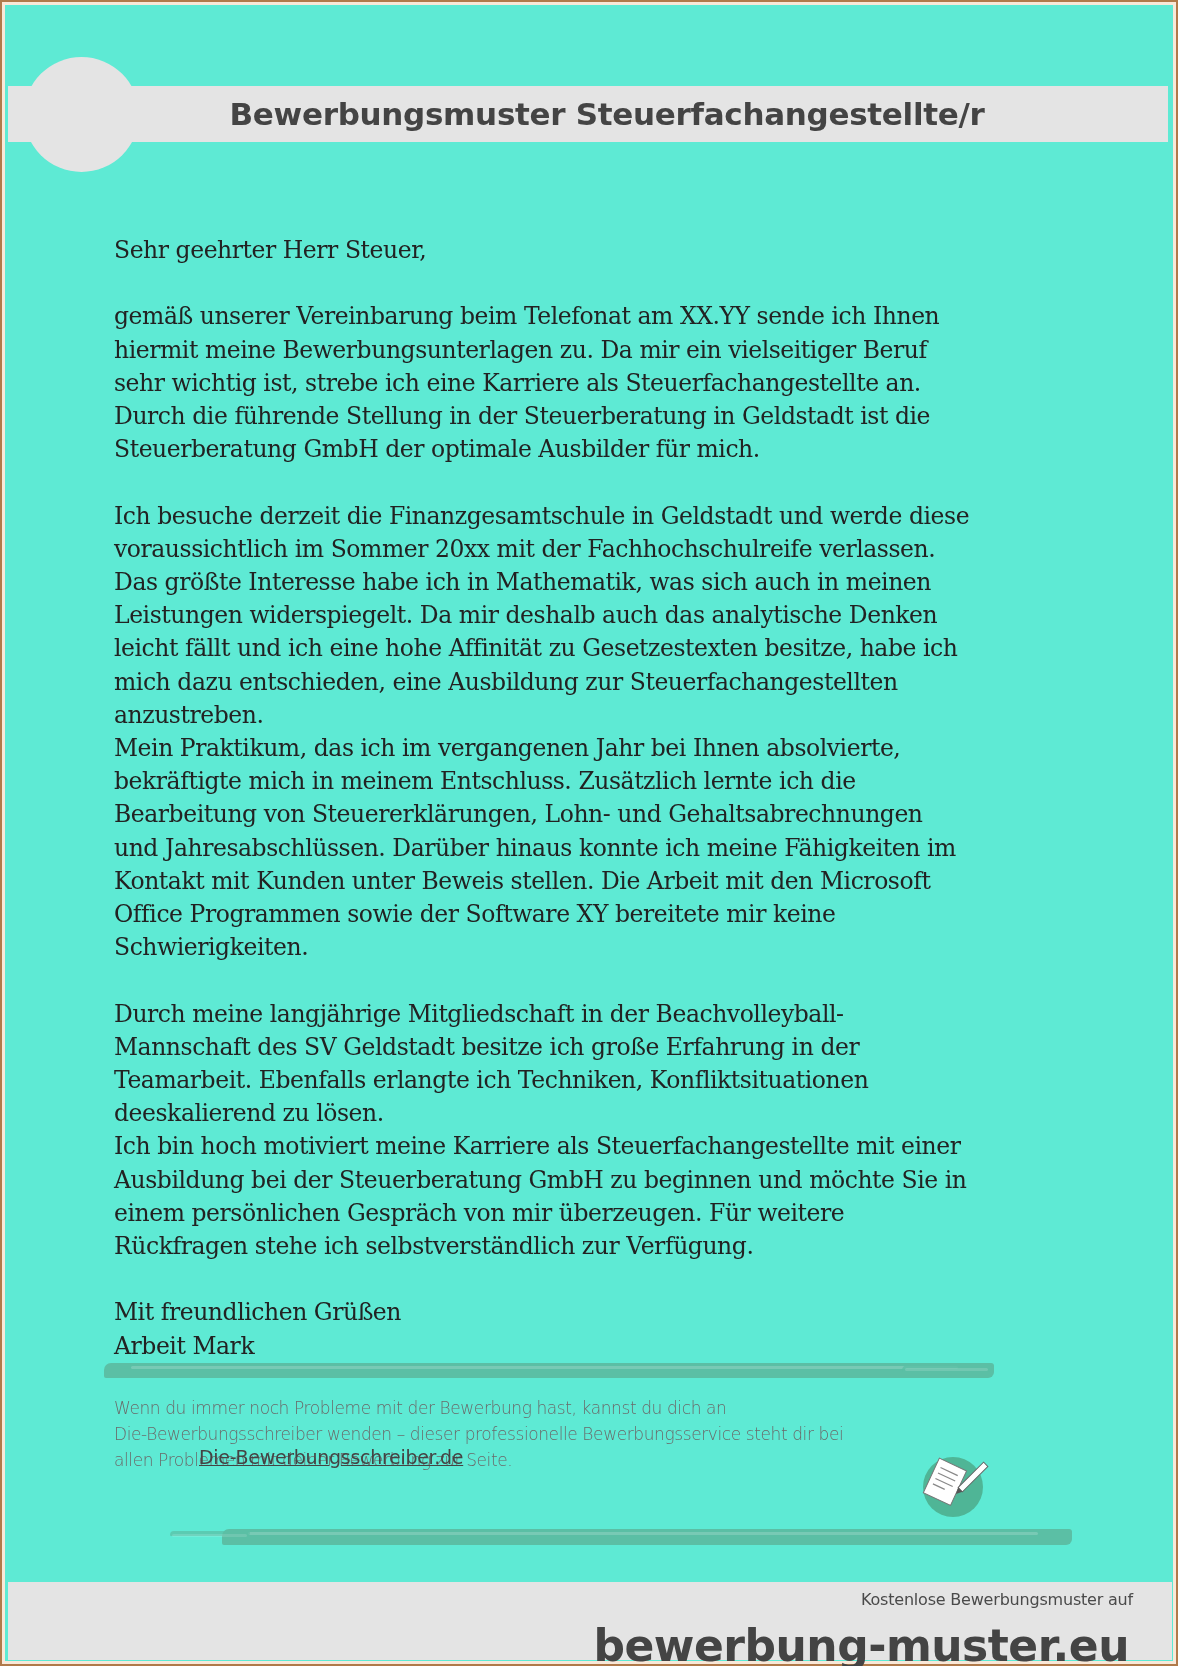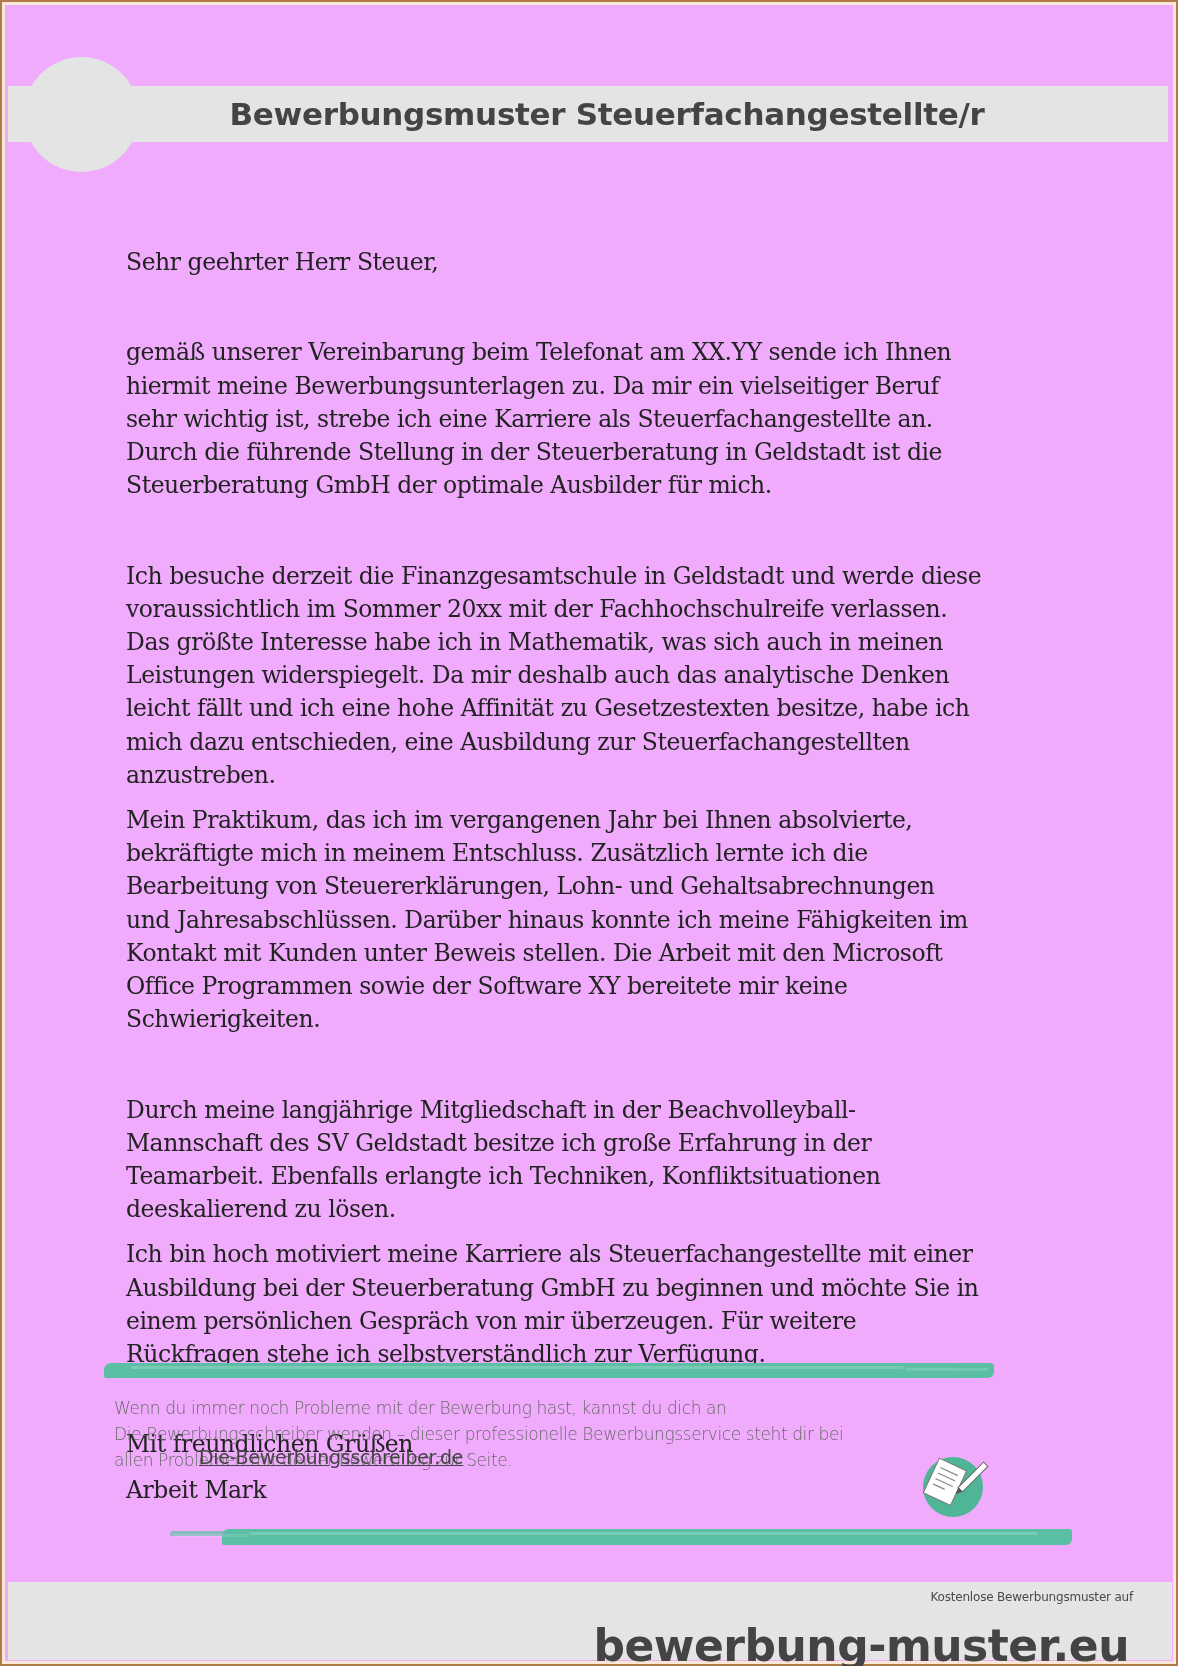--- a/index.html
+++ b/index.html
@@ -6,21 +6,21 @@
   body {
     width: 1178px; height: 1666px;
     background: #ffffff;
     position: relative;
     overflow: hidden;
   }
   .page {
     position: absolute; left: 0; top: 0;
     width: 1174px; height: 1662px;
     border: 2px solid #b07a4a;
-    background: #f0abfc;
+    background: #5eead4;
     box-shadow: inset 0 0 0 3px #f9e8d8;
   }
   .title-circle {
     position: absolute; left: 22px; top: 55px;
     width: 115px; height: 115px; border-radius: 50%;
     background: #e4e4e4;
   }
   .title-band {
     position: absolute; left: 6px; top: 84px;
     width: 1160px; height: 56px;
@@ -31,21 +31,21 @@
     height: 56px; line-height: 56px; text-align: center;
     font-family: "DejaVu Sans", sans-serif; font-weight: bold;
     font-size: 31px; color: #444444; letter-spacing: -0.3px;
   }
   .letter {
     position: absolute; left: 112px; top: 232px; width: 980px;
     font-family: "DejaVu Serif", serif;
     font-size: 23.5px; line-height: 33.2px;
     color: #222222; letter-spacing: -0.45px;
   }
-  .letter p { margin: 12px; white-space: pre-line; }
+  .letter p { margin: 0; white-space: pre-line; }
   .gap { height: 33.2px; }
   .brush {
     position: absolute; height: 14px;
     background: #5bbfa5;
     border-radius: 7px 3px 6px 2px;
   }
   .brush::after {
     content: ""; position: absolute; left: 3%; right: 4%; top: 3px; height: 3px;
     background: rgba(255,255,255,0.18); border-radius: 2px;
   }
@@ -65,21 +65,21 @@
     position: absolute; left: 197px; top: 1444px;
     font-family: "DejaVu Sans", sans-serif; font-size: 19px;
     color: #444444; text-decoration: underline; letter-spacing: -0.3px;
   }
   .footer-band {
     position: absolute; left: 6px; top: 1580px;
     width: 1164px; height: 78px; background: #e4e4e4;
   }
   .footer-line1 {
     position: absolute; right: 43px; top: 1588px;
-    font-family: "DejaVu Sans", sans-serif; font-size: 12px;
+    font-family: "DejaVu Sans", sans-serif; font-size: 16px;
     color: #4a4a4a; letter-spacing: -0.2px;
   }
   .footer-line2 {
     position: absolute; right: 47px; top: 1618px;
     font-family: "DejaVu Sans", sans-serif; font-weight: bold;
     font-size: 44px; color: #444444; letter-spacing: -0.5px;
   }
 </style>
 </head>
 <body>

